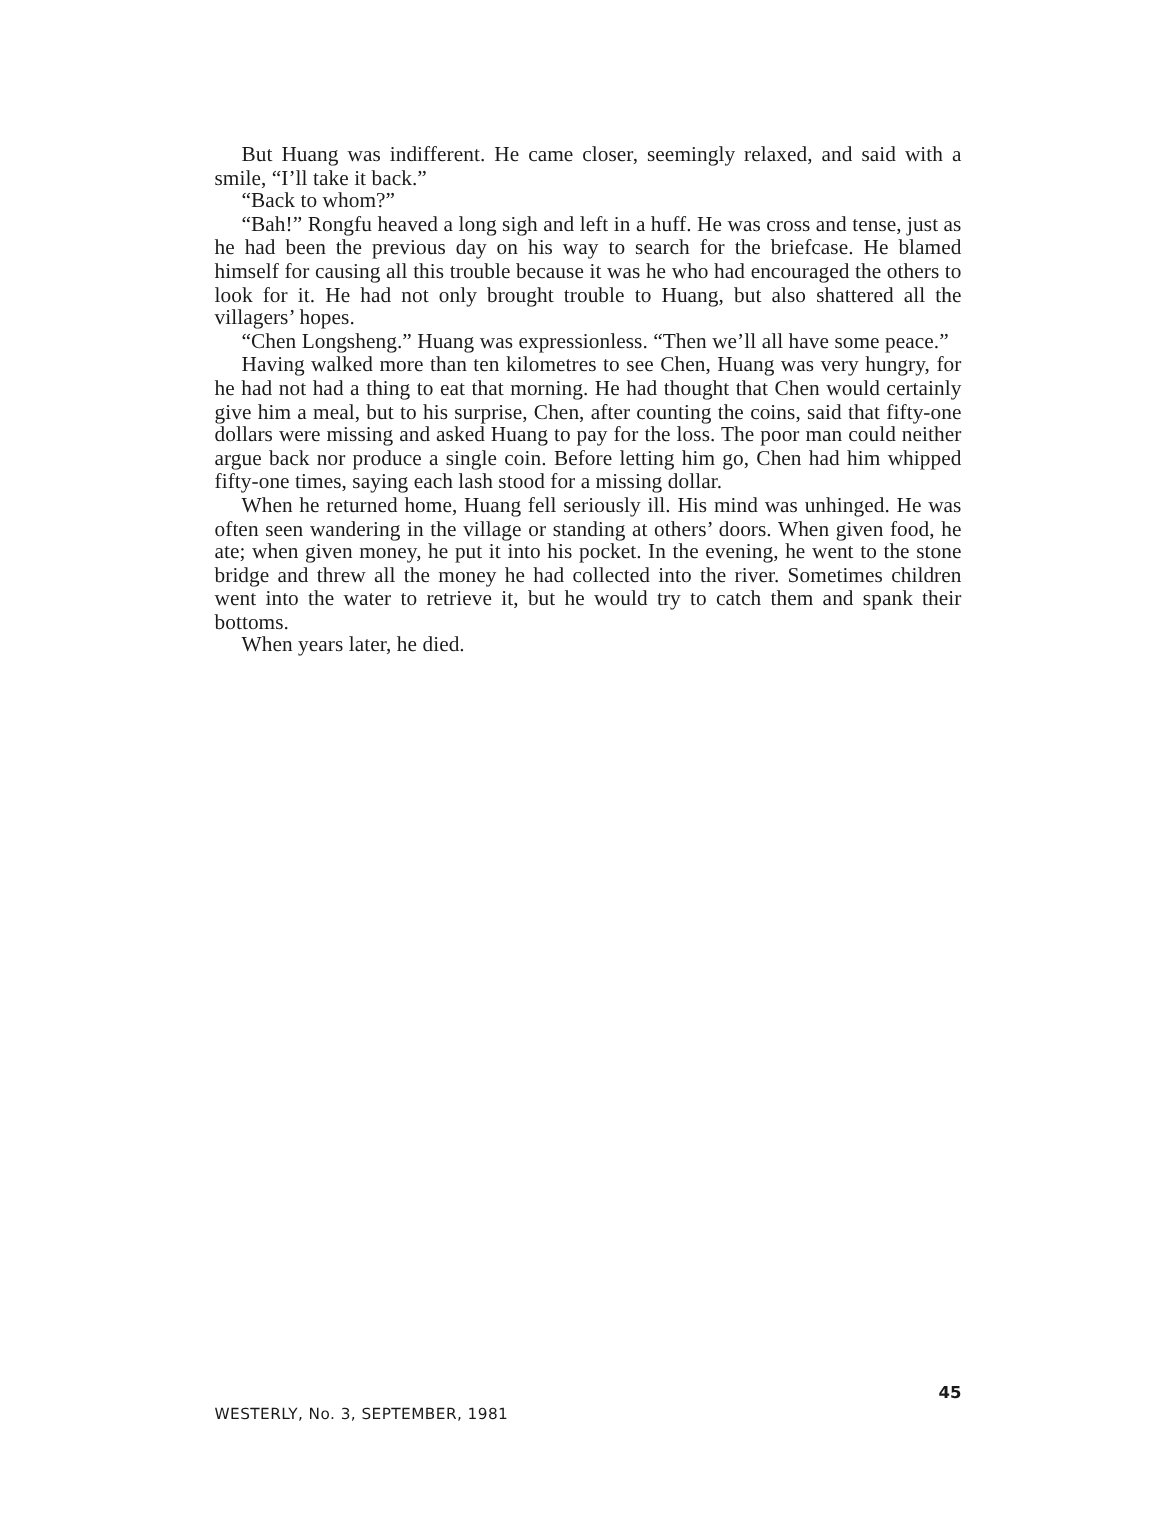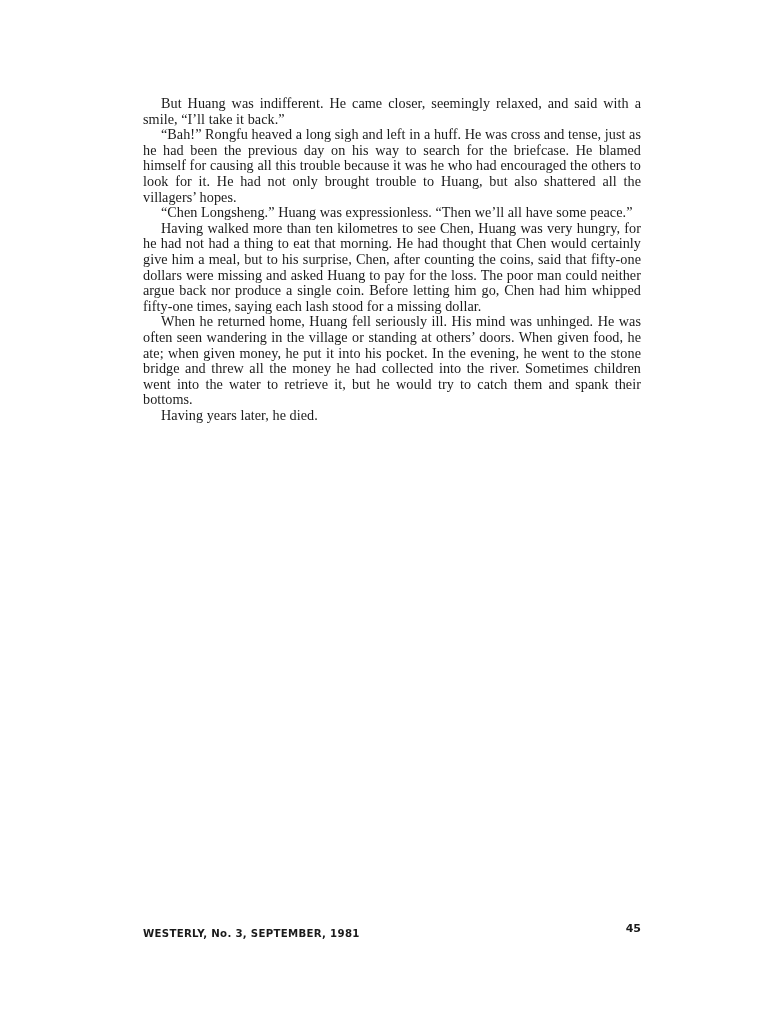--- a/index.html
+++ b/index.html
@@ -41,42 +41,42 @@
       top: 922px;
       width: 498px;
       height: 14px;
       font-family: "DejaVu Sans", "Liberation Sans", sans-serif;
       font-size: 10.2px;
       color: #1a1a1a;
     }
     .footer .journal {
       position: absolute;
       left: 0;
-      top: 6px;
+      top: 16px;
       letter-spacing: 0.3px;
-      font-weight: bold;
     }
     .footer .page-num {
       position: absolute;
       right: 0;
       top: 0;
       font-weight: bold;
       font-size: 11px;
     }
   </style>
 </head>
 <body>
 
 <div class="page">
   <div class="body-text">
     <p>But Huang was indifferent. He came closer, seemingly relaxed, and said with a smile, “I’ll take it back.”</p>
+    <p>“Back to whom?”</p>
     <p>“Bah!” Rongfu heaved a long sigh and left in a huff. He was cross and tense, just as he had been the previous day on his way to search for the briefcase. He blamed himself for causing all this trouble because it was he who had encouraged the others to look for it. He had not only brought trouble to Huang, but also shattered all the villagers’ hopes.</p>
     <p>“Chen Longsheng.” Huang was expressionless. “Then we’ll all have some peace.”</p>
     <p>Having walked more than ten kilometres to see Chen, Huang was very hungry, for he had not had a thing to eat that morning. He had thought that Chen would certainly give him a meal, but to his surprise, Chen, after counting the coins, said that fifty-one dollars were missing and asked Huang to pay for the loss. The poor man could neither argue back nor produce a single coin. Before letting him go, Chen had him whipped fifty-one times, saying each lash stood for a missing dollar.</p>
     <p>When he returned home, Huang fell seriously ill. His mind was unhinged. He was often seen wandering in the village or standing at others’ doors. When given food, he ate; when given money, he put it into his pocket. In the evening, he went to the stone bridge and threw all the money he had collected into the river. Sometimes children went into the water to retrieve it, but he would try to catch them and spank their bottoms.</p>
-    <p>Having years later, he died.</p>
+    <p>When years later, he died.</p>
   </div>
 
   <div class="footer">
     <span class="journal">WESTERLY, No. 3, SEPTEMBER, 1981</span>
     <span class="page-num">45</span>
   </div>
 </div>
 
 </body></html>

